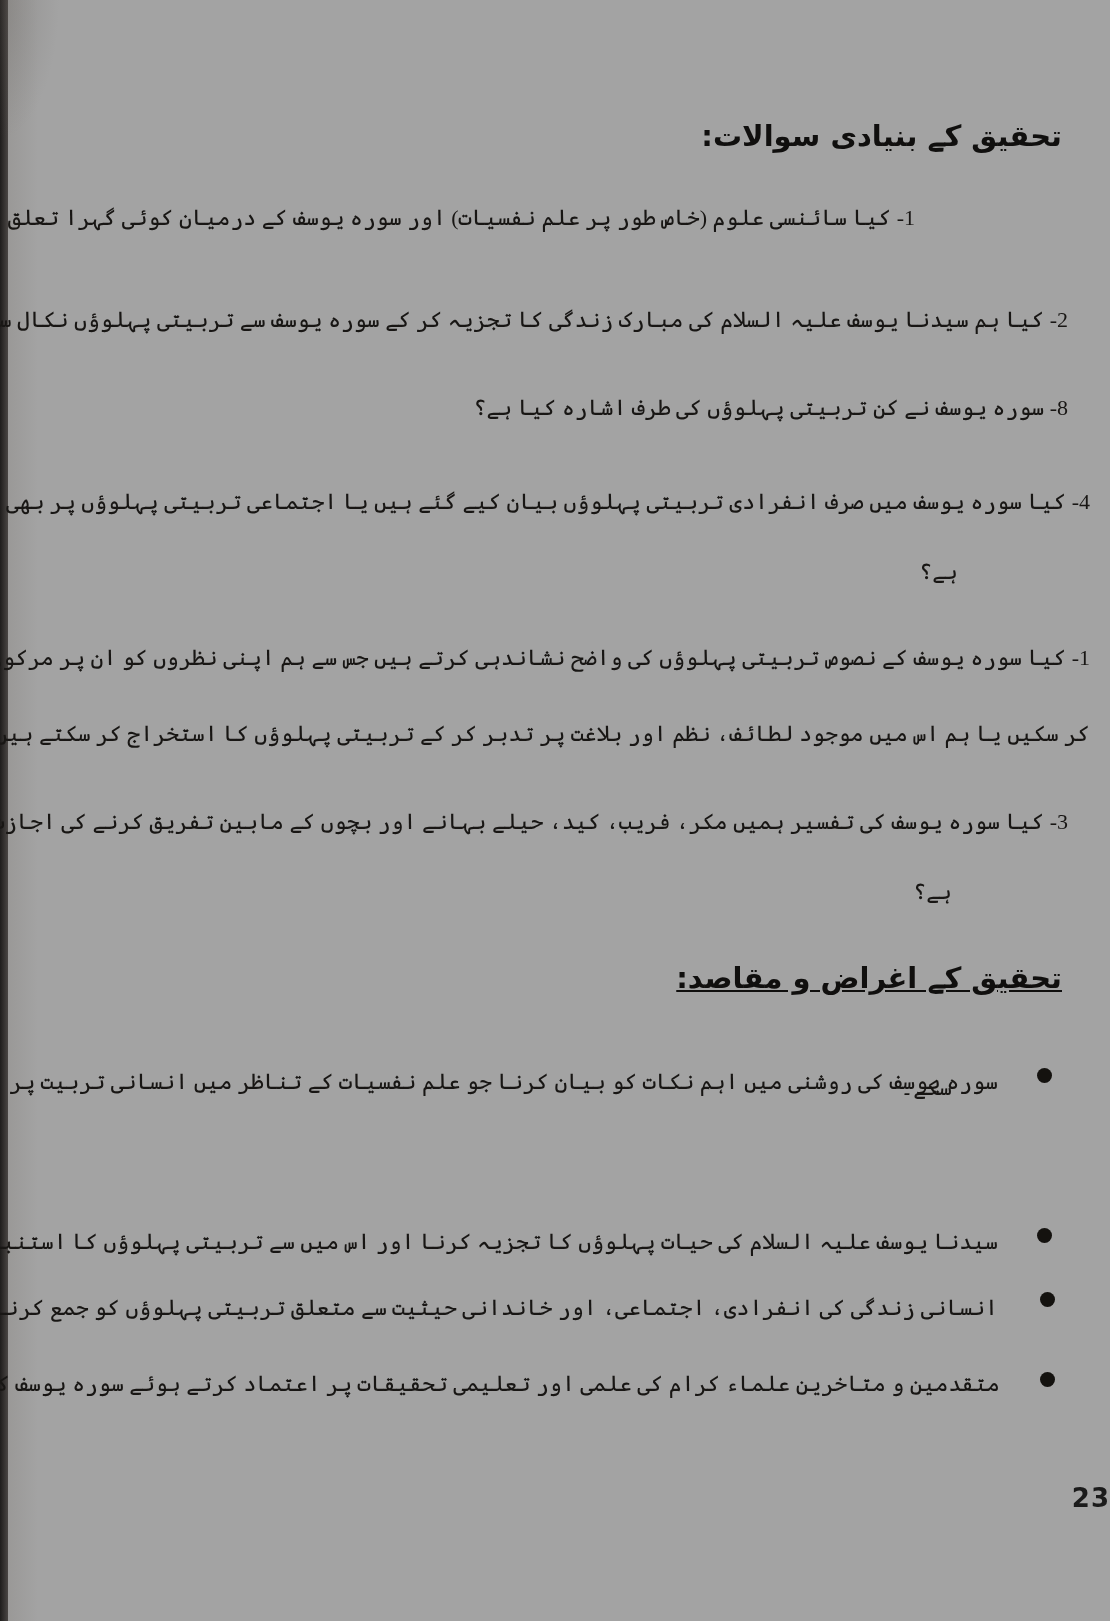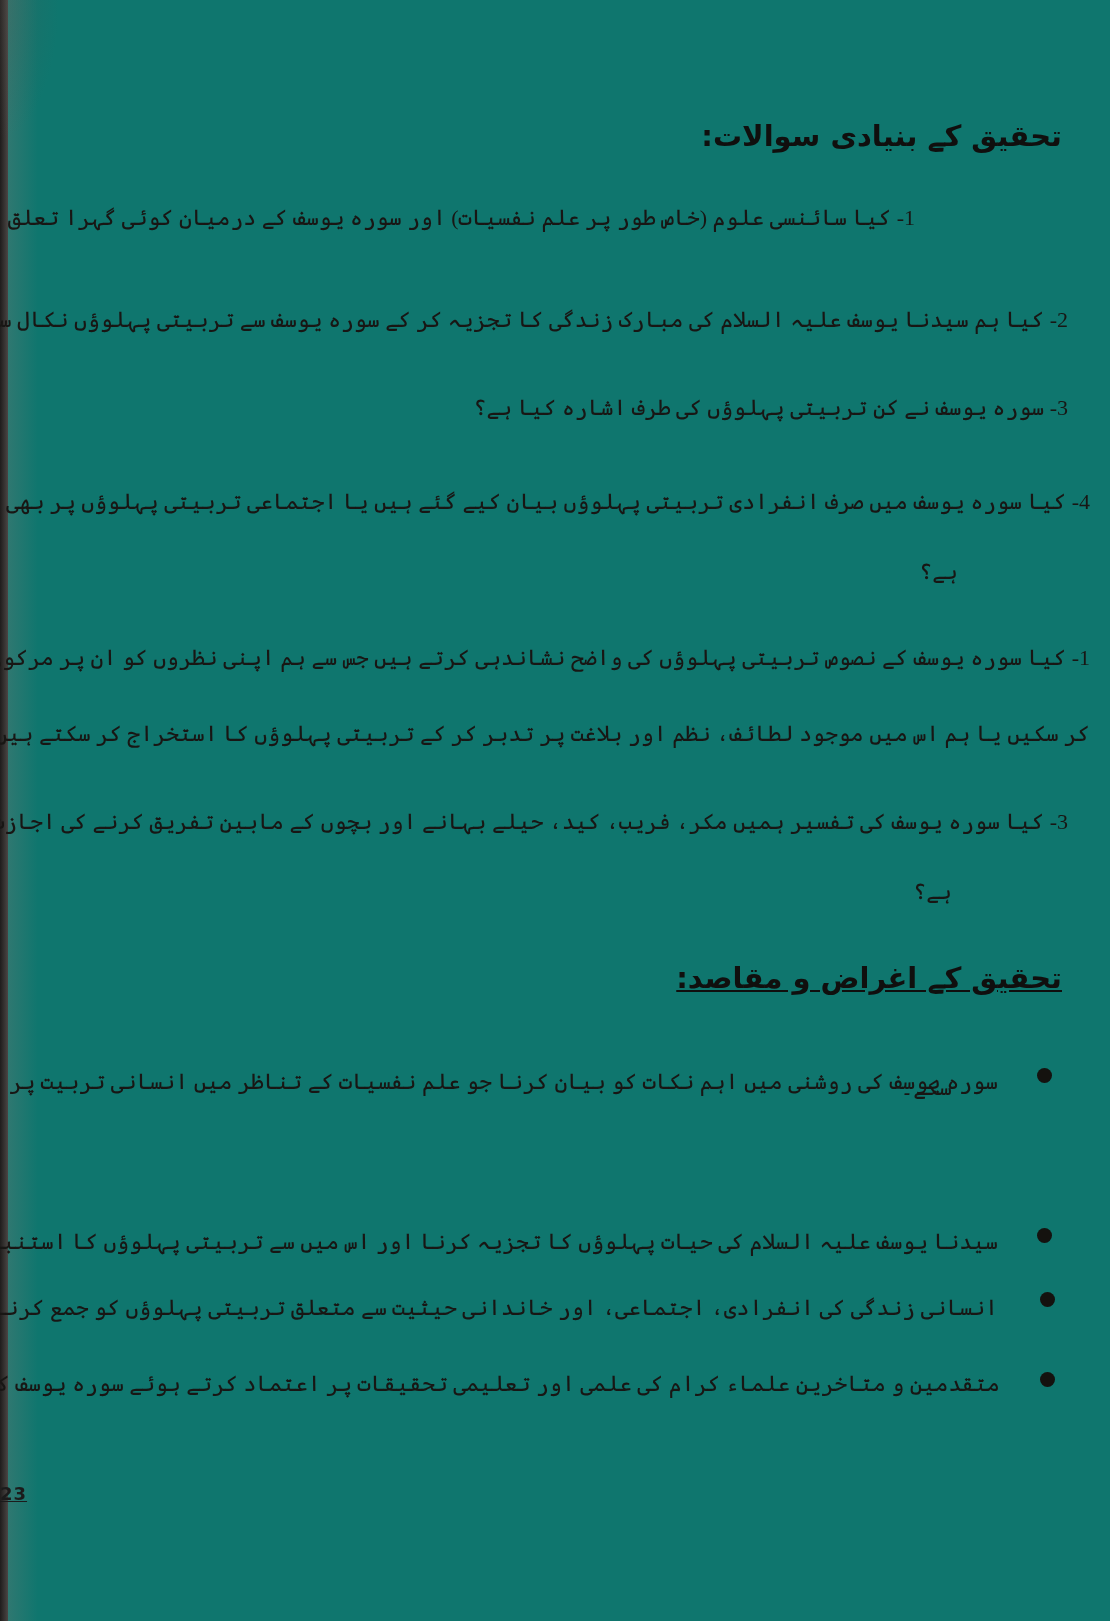--- a/index.html
+++ b/index.html
@@ -1,20 +1,20 @@
 <!DOCTYPE html>
 <html lang="ur"><head>
 <meta charset="utf-8">
 <style>
   html, body { margin: 0; padding: 0; background: #e8e8e8; }
   .sheet {
     position: relative;
     width: 1110px; height: 1621px;
     margin: 0 auto;
-    background: #0f766e;
+    background: #a3a3a3;
     overflow: hidden;
     font-family: "DejaVu Sans", sans-serif;
     color: #161616;
   }
   
   .edge-dark {
     position: absolute; left: 0; top: 0; bottom: 0; width: 8px;
     background: linear-gradient(to right, #1f1d1c, #4a4644);
   }
   .edge-fade {
@@ -45,26 +45,25 @@
   }
   .dot {
     position: absolute;
     width: 15px; height: 15px;
     background: #14120f;
     border-radius: 50%;
   }
   .pageno {
     position: absolute;
     left: 0; right: 0; top: 1483px;
-    text-align: left;
-    font-size: 18px;
+    text-align: right;
+    font-size: 26px;
     font-weight: bold;
     letter-spacing: 1px;
     color: #1b1b1b;
-    text-decoration: underline;
   }
   
   .pos-h1   { top: 96px;   right: 48px; }
   .pos-q1   { top: 178px;  right: 195px; }
   .pos-q2   { top: 280px;  right: 42px; }
   .pos-q3   { top: 368px;  right: 42px; }
   .pos-q4a  { top: 462px;  right: 20px; }
   .pos-q4b  { top: 532px;  right: 152px; }
   .pos-q5a  { top: 618px;  right: 20px; }
   .pos-q5b  { top: 694px;  right: 20px; }
@@ -90,21 +89,21 @@
   <div class="edge-dark"></div>
   <div class="edge-fade"></div>
   <div class="corner-shade"></div>
 
   <h1 class="h pos-h1">تحقیق کے بنیادی سوالات:</h1>
 
   <p class="t pos-q1">1- کیا سائنسی علوم (خاص طور پر علم نفسیات) اور سورہ یوسف کے درمیان کوئی گہرا تعلق ہے؟</p>
 
   <p class="t pos-q2">2- کیا ہم سیدنا یوسف علیہ السلام کی مبارک زندگی کا تجزیہ کر کے سورہ یوسف سے تربیتی پہلوؤں نکال سکتے ہیں؟</p>
 
-  <p class="t pos-q3">3- سورہ یوسف نے کن تربیتی پہلوؤں کی طرف اشارہ کیا ہے؟</p>
+  <p class="t pos-q3">8- سورہ یوسف نے کن تربیتی پہلوؤں کی طرف اشارہ کیا ہے؟</p>
 
   <p class="t pos-q4a">4- کیا سورہ یوسف میں صرف انفرادی تربیتی پہلوؤں بیان کیے گئے ہیں یا اجتماعی تربیتی پہلوؤں پر بھی روشنی ڈالی گئی</p>
   <p class="t pos-q4b">ہے؟</p>
 
   <p class="t pos-q5a">1- کیا سورہ یوسف کے نصوص تربیتی پہلوؤں کی واضح نشاندہی کرتے ہیں جس سے ہم اپنی نظروں کو ان پر مرکوز</p>
   <p class="t pos-q5b">کر سکیں یا ہم اس میں موجود لطائف، نظم اور بلاغت پر تدبر کر کے تربیتی پہلوؤں کا استخراج کر سکتے ہیں؟</p>
 
   <p class="t pos-q6a">3- کیا سورہ یوسف کی تفسیر ہمیں مکر، فریب، کید، حیلے بہانے اور بچوں کے مابین تفریق کرنے کی اجازت دیتی</p>
   <p class="t pos-q6b">ہے؟</p>
 

